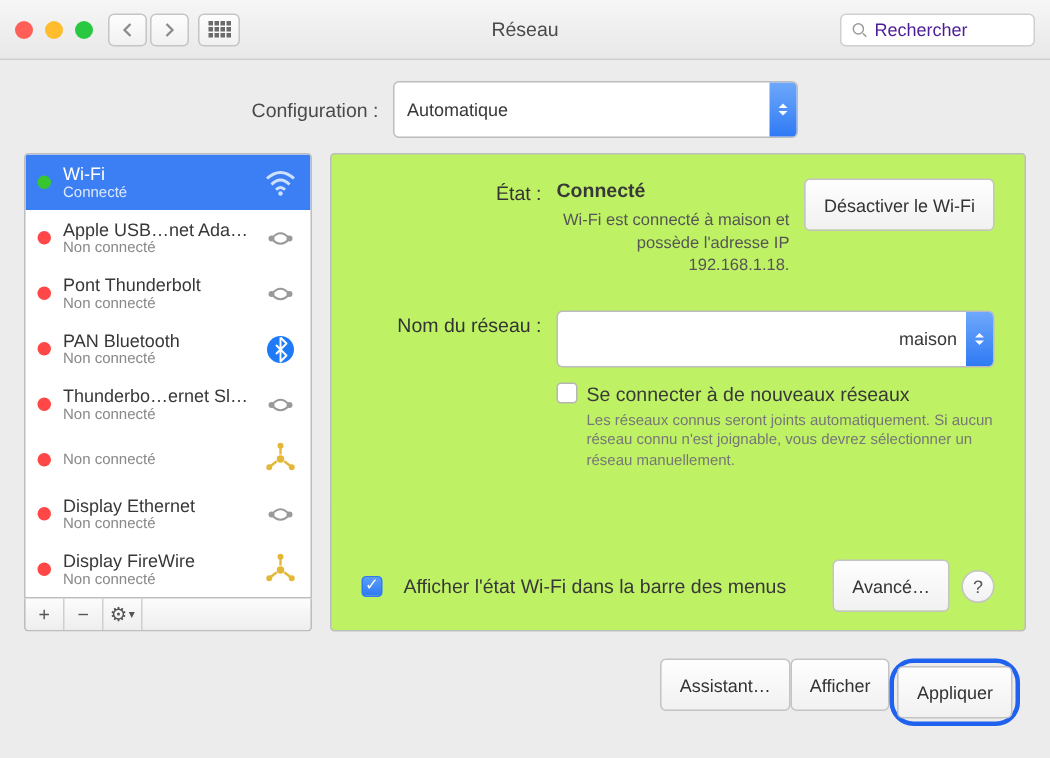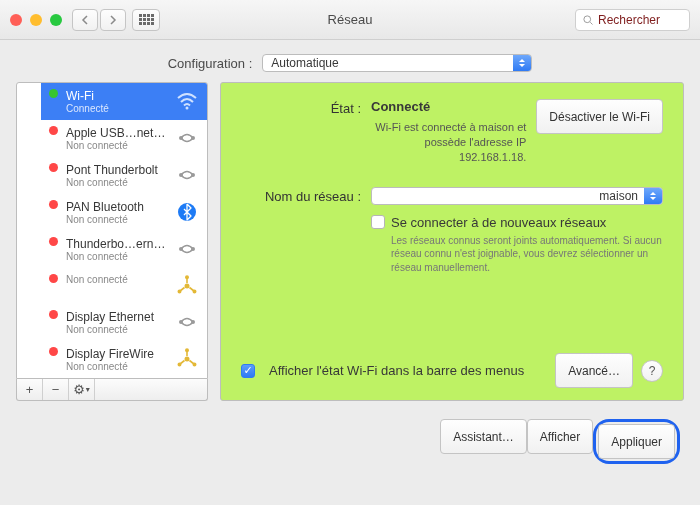--- a/index.html
+++ b/index.html
@@ -35,34 +35,34 @@
   }
   .grid-btn {
     width: 28px; height:22px; background: linear-gradient(#fdfdfd,#f1f1f1);
     border:1px solid #c5c5c5; border-radius:4px;
     display:flex; align-items:center; justify-content:center;
   }
   .grid-icon { display:grid; grid-template-columns:repeat(4,3px); grid-template-rows:repeat(3,3px); gap:1px;}
   .grid-icon i { background:#6a6a6a; display:block; width:3px; height:3px;}
   .title { position:absolute; left:0; right:0; text-align:center; font-size:13px; color:#4a4a4a; pointer-events:none;}
   .search {
-    margin-left:auto; width:115px; height:22px; background:#fff;
+    margin-left:auto; width:130px; height:22px; background:#fff;
     border:1px solid #cfcfcf; border-radius:4px; display:flex; align-items:center;
-    padding:0 6px; color:#7f1d1d; font-size:12px;
+    padding:0 6px; color:#4c1d95; font-size:12px;
   }
   .search svg { width:12px; height:12px; margin-right:4px; }
 
   .config-row {
     display:flex; align-items:center; justify-content:center;
     gap:10px; padding:14px 0 10px;
   }
   .config-row label { color:#4a4a4a; }
   .select {
     background:#fff; border:1px solid #bcbcbc; border-radius:4px;
-    height:18px; display:flex; align-items:center; padding:0 24px 0 8px;
+    height:38px; display:flex; align-items:center; padding:0 24px 0 8px;
     position:relative; min-width:270px; font-size:12px;
   }
   .select .caps {
     position:absolute; right:0; top:0; height:100%; width:18px;
     background:linear-gradient(#6ea8fb,#2f7af4); border-radius:0 3px 3px 0;
     display:flex; flex-direction:column; align-items:center; justify-content:center;
   }
   .select .caps::before, .select .caps::after {
     content:""; width:0; height:0; border-left:3px solid transparent; border-right:3px solid transparent;
   }
@@ -74,24 +74,23 @@
   }
   .sidebar {
     width:192px;
     display:flex; flex-direction:column;
   }
   .service-list {
     border:1px solid #bdbdbd; border-radius:3px 3px 0 0; background:#fff;
     flex:1; overflow:hidden;
   }
   .service {
-    display:flex; gap:8px;
+    display:flex; align-items:center; gap:8px;
     padding:6px 8px 6px 8px; border-bottom:0px;
     position:relative;
-    margin-left:24px;
   }
   .service.selected { background:#3c7ff5; color:#fff;}
   .service.selected .sub { color:#dbe7fd;}
   .dot { width:9px; height:9px; border-radius:50%; flex:none;}
   .dot.green { background:#37c62f;}
   .dot.red { background:#ff4747;}
   .svc-text { flex:1; min-width:0; overflow:hidden;}
   .svc-name { font-size:12px; white-space:nowrap; text-overflow:ellipsis; overflow:hidden;}
   .sub { font-size:10px; color:#888;}
   .svc-icon { width:24px; height:24px; display:flex; align-items:center; justify-content:center; flex:none;}

